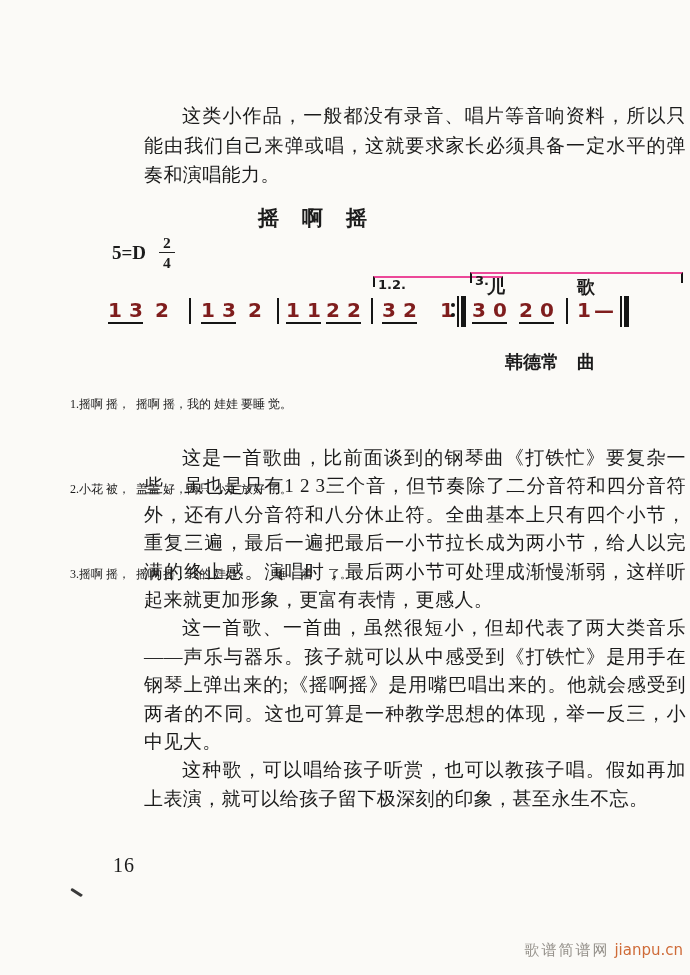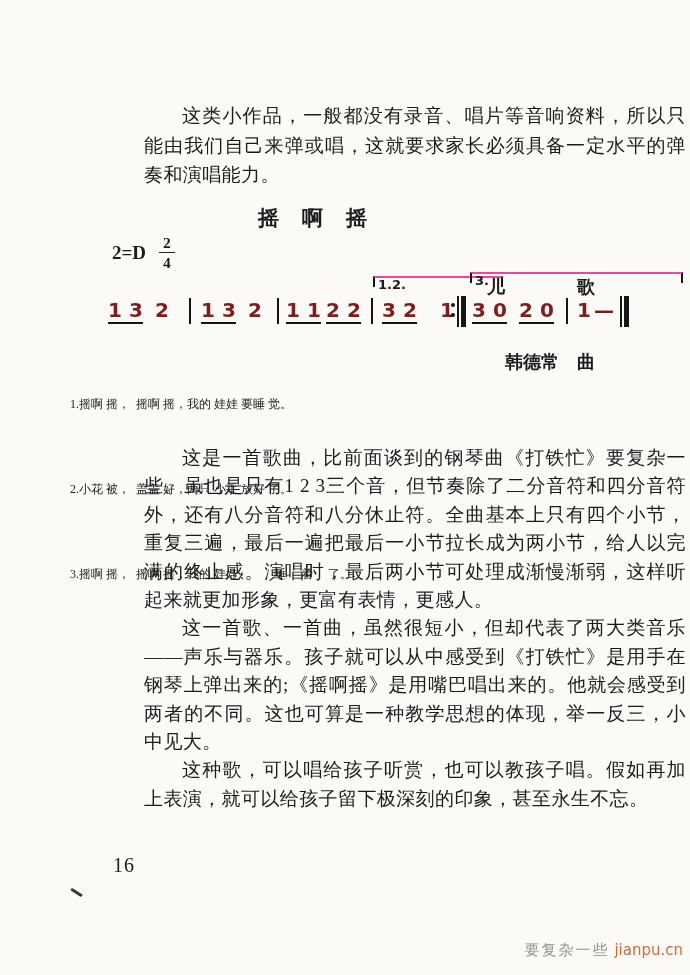--- a/index.html
+++ b/index.html
@@ -75,21 +75,21 @@
 
 <div class="page">
 
   <div class="para" id="intro">
     <p>这类小作品，一般都没有录音、唱片等音响资料，所以只能由我们自己来弹或唱，这就要求家长必须具备一定水平的弹奏和演唱能力。</p>
   </div>
 
   <div class="song-title">摇　啊　摇</div>
 
   <div class="keysig">
-    <span>2=D</span>
+    <span>5=D</span>
     <span class="fraction">
       <span class="num">2</span>
       <span class="den">4</span>
     </span>
   </div>
 
   <div class="credits">
     <div>儿　　　　歌</div>
     <div>韩德常　曲</div>
   </div>
@@ -146,17 +146,17 @@
   <div class="para" id="analysis">
     <p>这是一首歌曲，比前面谈到的钢琴曲《打铁忙》要复杂一些。虽也是只有1 2 3三个音，但节奏除了二分音符和四分音符外，还有八分音符和八分休止符。全曲基本上只有四个小节，重复三遍，最后一遍把最后一小节拉长成为两小节，给人以完满的终止感。演唱时，最后两小节可处理成渐慢渐弱，这样听起来就更加形象，更富有表情，更感人。</p>
     <p>这一首歌、一首曲，虽然很短小，但却代表了两大类音乐——声乐与器乐。孩子就可以从中感受到《打铁忙》是用手在钢琴上弹出来的;《摇啊摇》是用嘴巴唱出来的。他就会感受到两者的不同。这也可算是一种教学思想的体现，举一反三，小中见大。</p>
     <p>这种歌，可以唱给孩子听赏，也可以教孩子唱。假如再加上表演，就可以给孩子留下极深刻的印象，甚至永生不忘。</p>
   </div>
 
   <div class="pageno">16</div>
   <div class="scanmark"></div>
 
   <div class="watermark">
-    <span class="wm-site">要复杂一些</span>
+    <span class="wm-site">歌谱简谱网</span>
     <span class="wm-url">jianpu.cn</span>
   </div>
 
 </div>
 
 </body></html>

